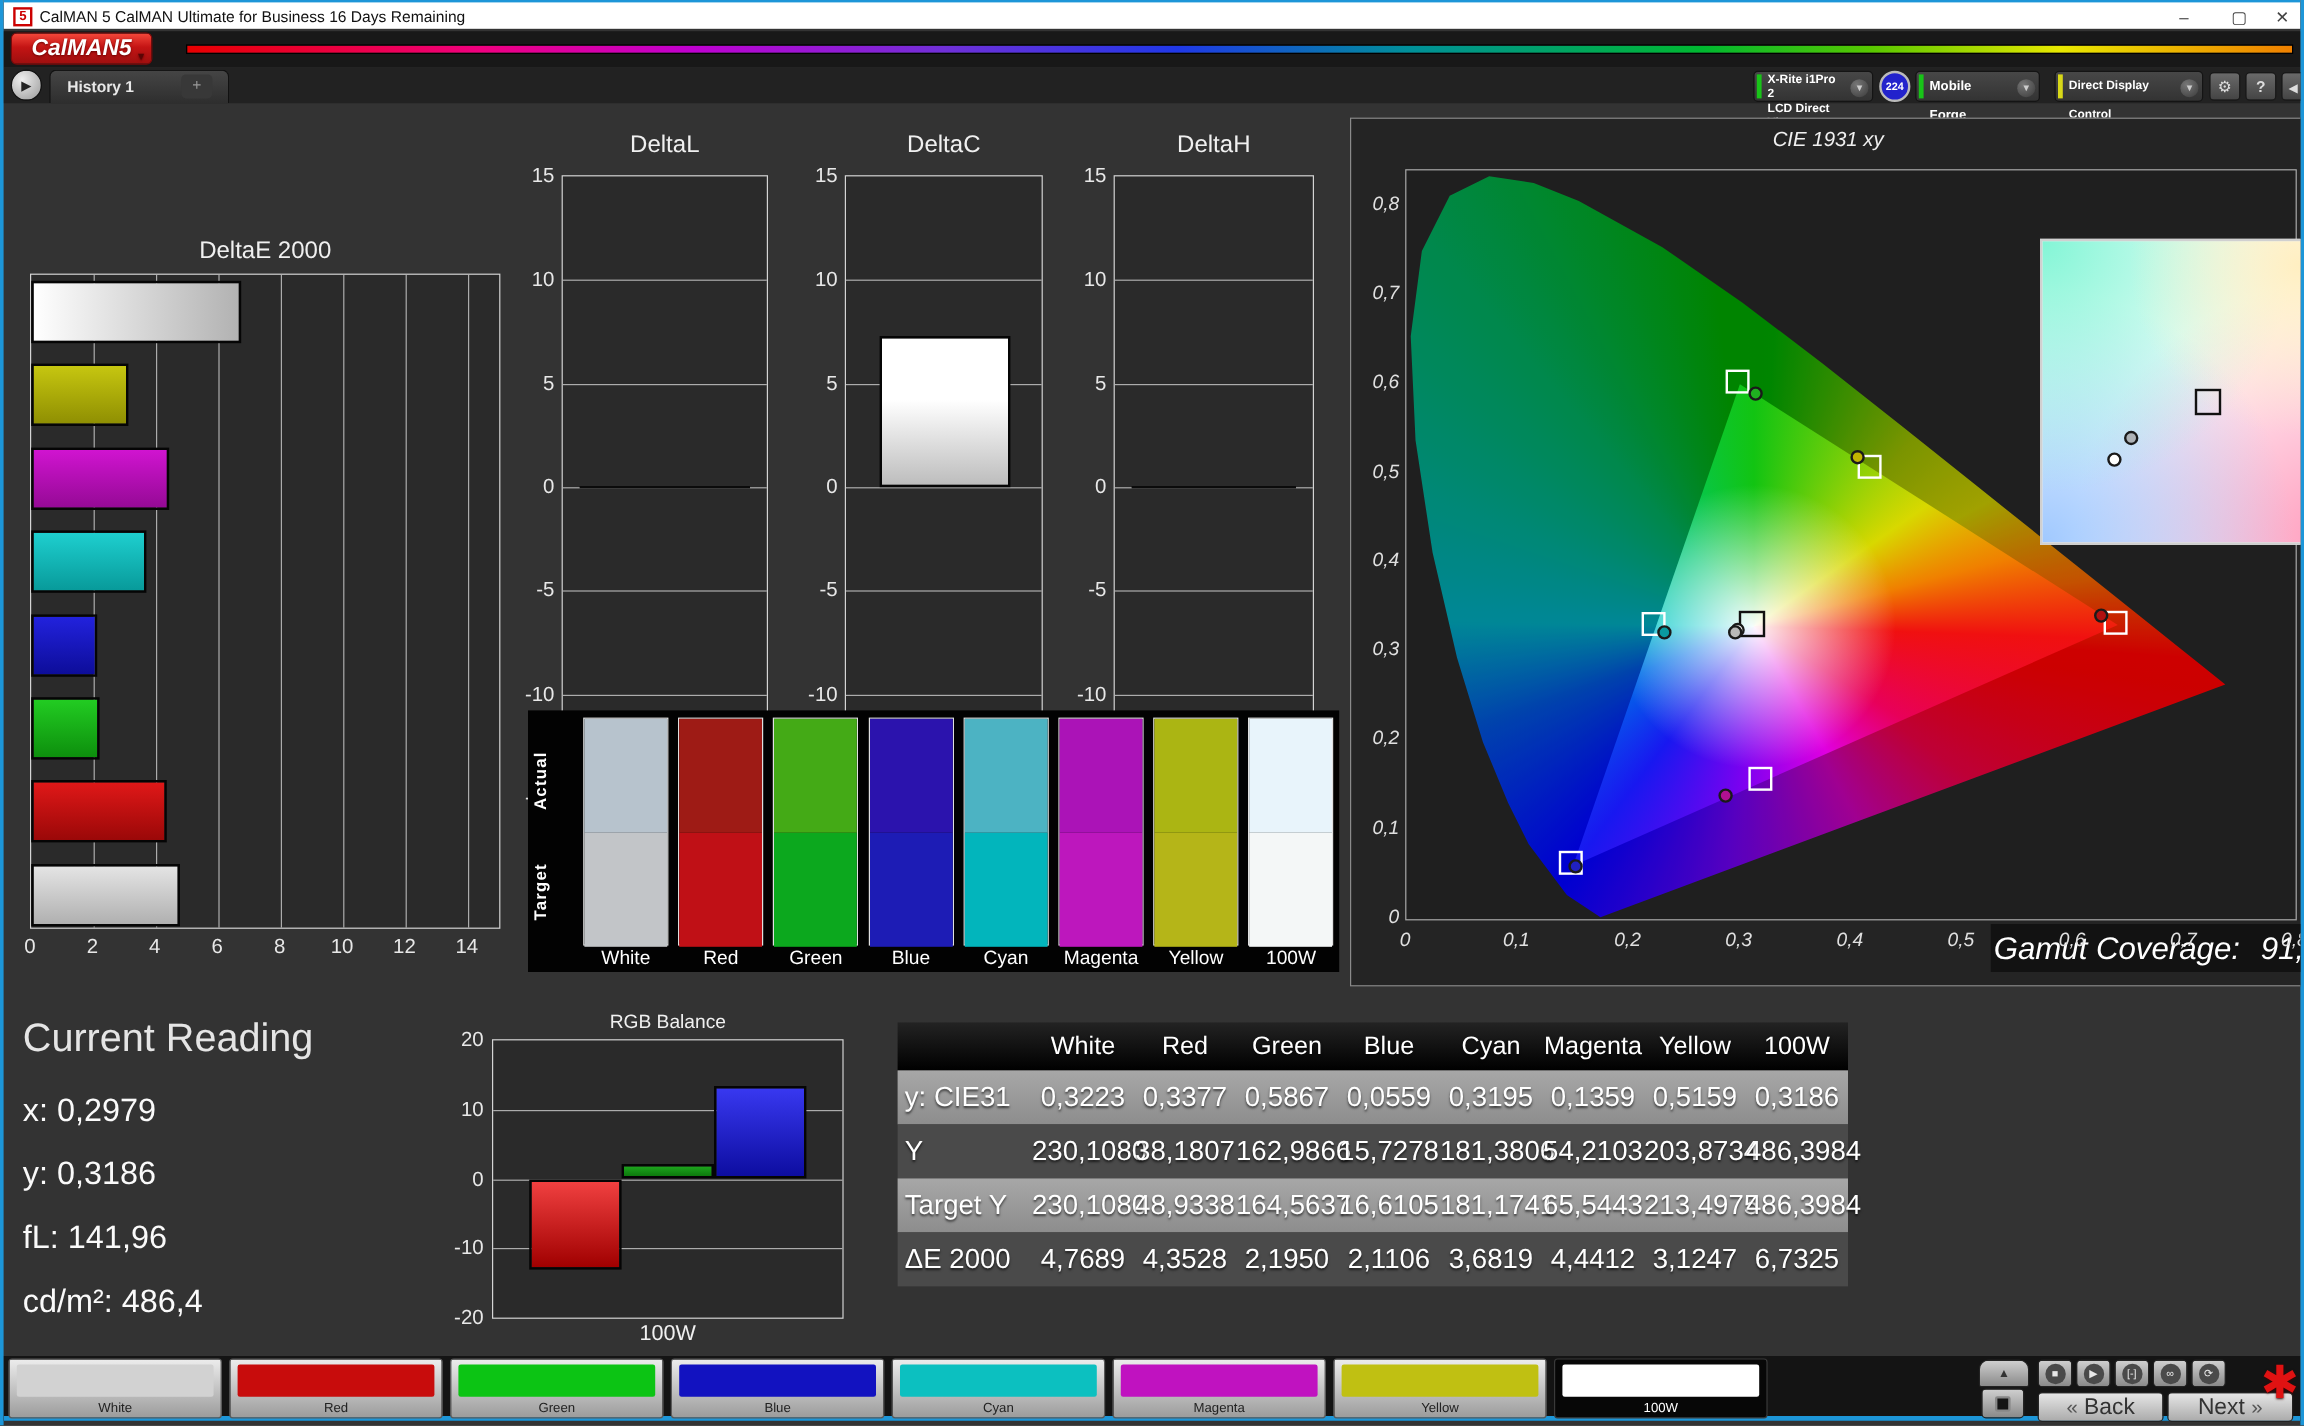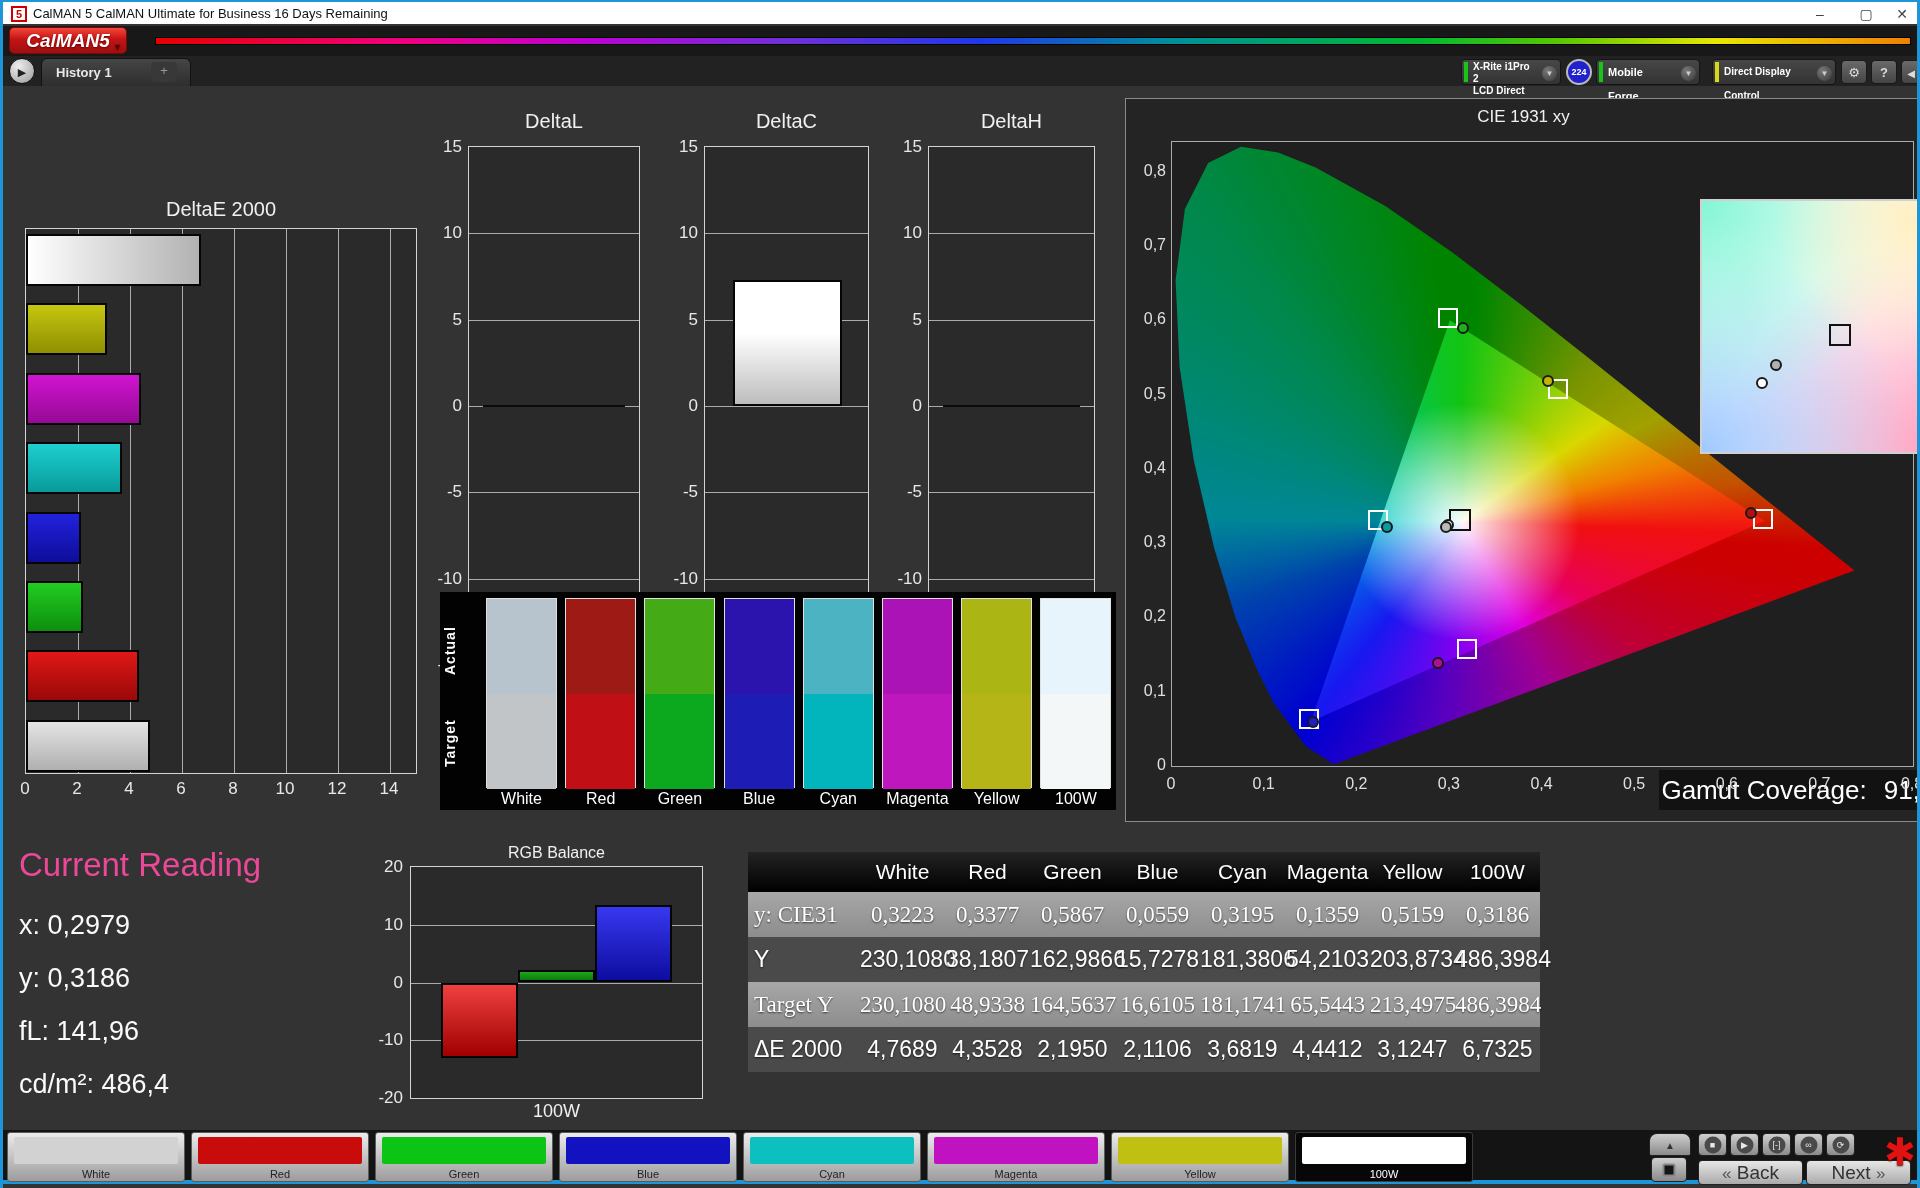--- a/index.html
+++ b/index.html
@@ -56,49 +56,49 @@
   .zline{position:absolute;height:2px;background:#0b0b0b;}
   .vbar{position:absolute;border:2px solid #050505;}
   
   #swpanel{left:437px;top:592px;width:676px;height:218px;background:#020202;}
   .rotlab{position:absolute;left:2px;width:18px;font-size:14px;font-weight:bold;color:#fff;
           writing-mode:vertical-rl;transform:rotate(180deg);text-align:center;letter-spacing:1px;}
   .swcol{position:absolute;border:1px solid #e0e0e0;}
   .swhalf{position:absolute;left:0;right:0;}
   .swlab{position:absolute;text-align:center;font-size:16px;color:#fff;}
   
-  #ciepanel{left:1122px;top:98px;width:795px;height:724px;border:1px solid #8a8a8a;background:#242424;}
+  #ciepanel{left:1122px;top:98px;width:795px;height:724px;border:1px solid #8a8a8a;background:#242424;font-style:italic;}
   #cieplot{position:absolute;left:45px;top:42px;width:743px;height:626px;border:1px solid #aaa;background:#1f1f1f;}
   #shoe,#gamuttri{position:absolute;left:0;top:0;width:741px;height:624px;}
   #shoe{filter:brightness(.82) saturate(1.15);
     background:conic-gradient(from 0deg at 39.1% 60.9%,#009a00 0deg,#96b200 40deg,#c2c200 62deg,#df6600 82deg,#e00000 95deg,#d00040 125deg,#b000a0 152deg,#6000d0 186deg,#0000e0 217deg,#0050c0 250deg,#00a0b0 271deg,#00a060 320deg,#009a00 360deg);
     clip-path:polygon(161.7px 622.3px,133.7px 603.9px,101.8px 561.3px,84.8px 527.1px,63.8px 476.5px,42.2px 406.2px,21.8px 318.5px,7.6px 224.9px,3.6px 138.2px,12.9px 67.1px,36.1px 21.1px,69px 4.8px,106.1px 10.5px,143.7px 25.6px,213.3px 64px,280.1px 110.2px,346.5px 160.7px,412.5px 212.7px,476px 263.5px,534.3px 310px,582.4px 348.5px,618.4px 377.2px,642.3px 396.3px,663.2px 413px,682.4px 428.4px);}
   #gamuttri{background:radial-gradient(circle at 39.1% 60.9%,rgba(255,255,255,.97) 0%,rgba(255,255,255,0) 20%),
     conic-gradient(from 0deg at 39.1% 60.9%,#12c412 0deg,#d8d800 55deg,#f08000 75deg,#f01010 92deg,#e8005a 122deg,#e000e0 150deg,#8000f0 183deg,#1818f0 217deg,#0070e8 248deg,#00c8c8 271deg,#00c870 320deg,#12c412 360deg);
     clip-path:polygon(592.8px 378.8px,277.9px 178.3px,138.9px 579.4px);}
   .sqm{position:absolute;width:20px;height:20px;border:2px solid #fff;background:transparent;}
   .sqm.black{width:22px;height:22px;border-color:#111;}
   .cirm{position:absolute;width:12px;height:12px;border-radius:50%;border:2px solid #1a1a1a;}
   #inset{position:absolute;left:528px;top:57px;width:248px;height:255px;border:2px solid #d0d0d0;
     background:radial-gradient(circle at 88% 8%,rgba(255,238,190,.95),rgba(255,238,190,0) 45%),
                radial-gradient(circle at 0% 0%,rgba(125,245,212,.95),rgba(125,245,212,0) 60%),
                radial-gradient(circle at 0% 100%,rgba(150,195,255,.9),rgba(150,195,255,0) 60%),
                radial-gradient(circle at 100% 100%,rgba(255,150,185,.95),rgba(255,150,185,0) 62%),#fff;}
   #gamutbar{position:absolute;left:487px;top:628px;width:301px;height:40px;background:rgba(16,16,16,.88);
             color:#fff;font-size:26px;line-height:40px;text-align:center;}
   .cietick{position:absolute;font-size:16px;color:#e0e0e0;}
   
-  #cr-title{left:16px;top:846px;font-size:33px;color:#ec4899;}
+  #cr-title{left:16px;top:846px;font-size:33px;color:#e5e5e5;}
   .crline{position:absolute;left:16px;font-size:27px;color:#fafafa;}
   
   #caltable{left:745px;top:852px;width:792px;}
   .trow{display:flex;height:45px;align-items:center;}
   .trow.head{height:40px;background:linear-gradient(180deg,#232323,#000);}
   .trow.dark{background:#4a4a4a;}
-  .trow.light{background:linear-gradient(180deg,#a7a7a7,#8d8d8d);font-family:Liberation Serif, serif;}
+  .trow.light{background:linear-gradient(180deg,#a7a7a7,#8d8d8d);}
   .tcell{width:85px;text-align:center;font-size:23px;color:#fff;text-shadow:0 1px 2px rgba(0,0,0,.65);}
   .tcell.lab{width:112px;text-align:left;padding-left:6px;}
   .trow.head .tcell{font-size:21px;}
   
   #bottombar{left:0;top:1130px;right:0;height:54px;background:#141414;border-bottom:4px solid #1d96d8;}
   .patchbtn{position:absolute;top:2px;width:178px;height:50px;border-radius:3px;border:1px solid #5a5a5a;
             background:linear-gradient(180deg,#ececec,#9c9c9c);}
   .patchbtn .pc{position:absolute;left:6px;right:6px;top:4px;height:27px;border-radius:2px;}
   .patchbtn .pl{position:absolute;left:0;right:0;bottom:1px;text-align:center;font-size:11px;color:#222;}
   .patchbtn.sel{background:#070707;border-color:#3a3a3a;}

